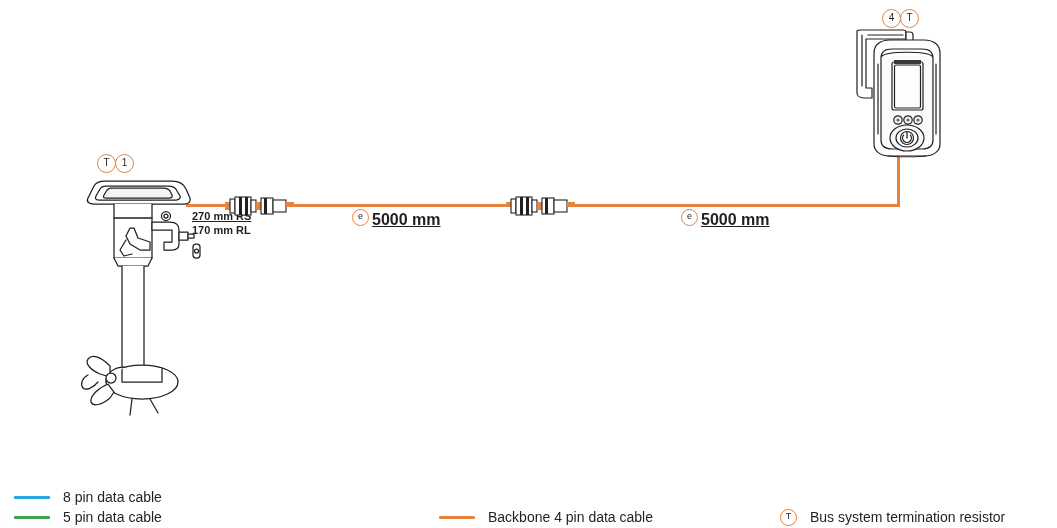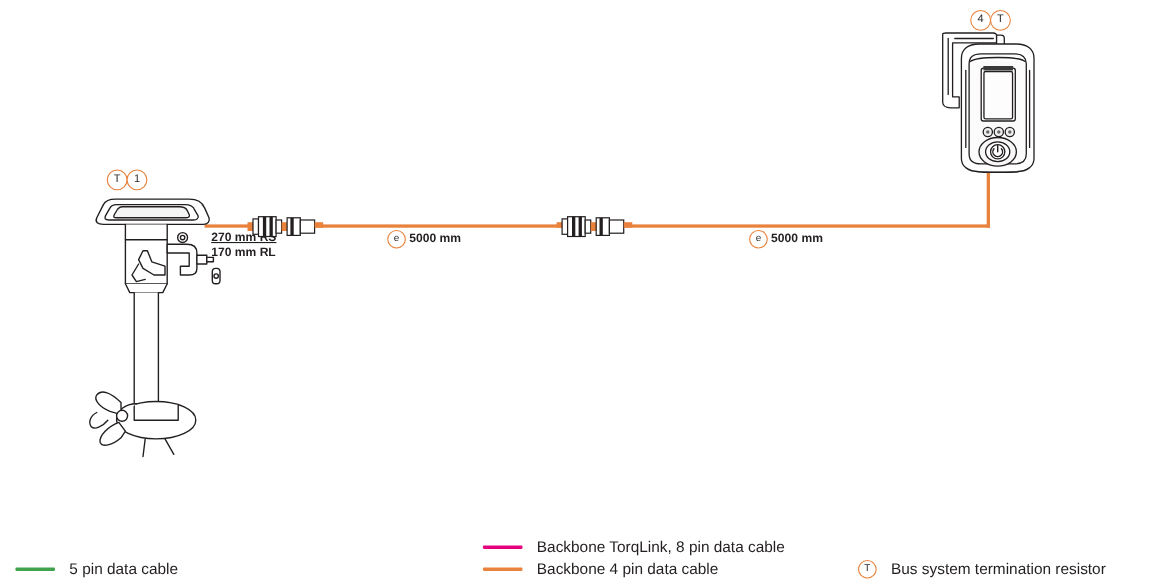--- a/index.html
+++ b/index.html
@@ -22,22 +22,23 @@
 
   
   .cable{position:absolute;background:#E8823C;}
 
   
   .dimtext{
     position:absolute;font-size:11px;font-weight:bold;color:#231f20;
     white-space:nowrap;letter-spacing:0px;
   }
   .lentext{
-    position:absolute;font-size:11px;font-weight:bold;color:#231f20;
+    position:absolute;font-size:16px;font-weight:bold;color:#231f20;
     white-space:nowrap;
+    text-decoration:underline;
   }
 
   
   #legend{position:absolute;left:0;top:478px;width:1057px;height:50px;}
   .lg-row{position:absolute;height:22px;display:flex;align-items:center;}
   .sw{width:36px;height:3px;border-radius:1px;display:inline-block;}
   .lg-label{font-size:14px;color:#231f20;margin-left:13px;white-space:nowrap;}
   .lg-badge{
     width:15px;height:15px;border-radius:50%;border:1.2px solid #E8823C;
     background:#fff;font-size:9px;line-height:13px;text-align:center;
@@ -191,31 +192,31 @@
 
       <path d="M40,130 C44,131 74,131 78,130"></path>
     </g>
   </svg>
 
   <div class="badge" style="left:882px;top:9px;">4</div>
   <div class="badge" style="left:900px;top:9px;">T</div>
 
   <div id="legend">
 
+    <div class="lg-row" style="left:14px;top:8px;">
+      <span class="sw" style="background:#27AAE1;"></span>
+      <span class="lg-label">8 pin data cable</span>
+    </div>
 
     <div class="lg-row" style="left:14px;top:28px;">
       <span class="sw" style="background:#3FA34D;"></span>
       <span class="lg-label">5 pin data cable</span>
     </div>
 
 
-    <div class="lg-row" style="left:439px;top:8px;">
-      <span class="sw" style="background:#E6007E;"></span>
-      <span class="lg-label">Backbone TorqLink, 8 pin data cable</span>
-    </div>
 
     <div class="lg-row" style="left:439px;top:28px;">
       <span class="sw" style="background:#E8823C;"></span>
       <span class="lg-label">Backbone 4 pin data cable</span>
     </div>
 
     <div class="lg-row" style="left:780px;top:28px;">
       <span class="lg-badge">T</span>
       <span class="lg-label">Bus system termination resistor</span>
     </div>

